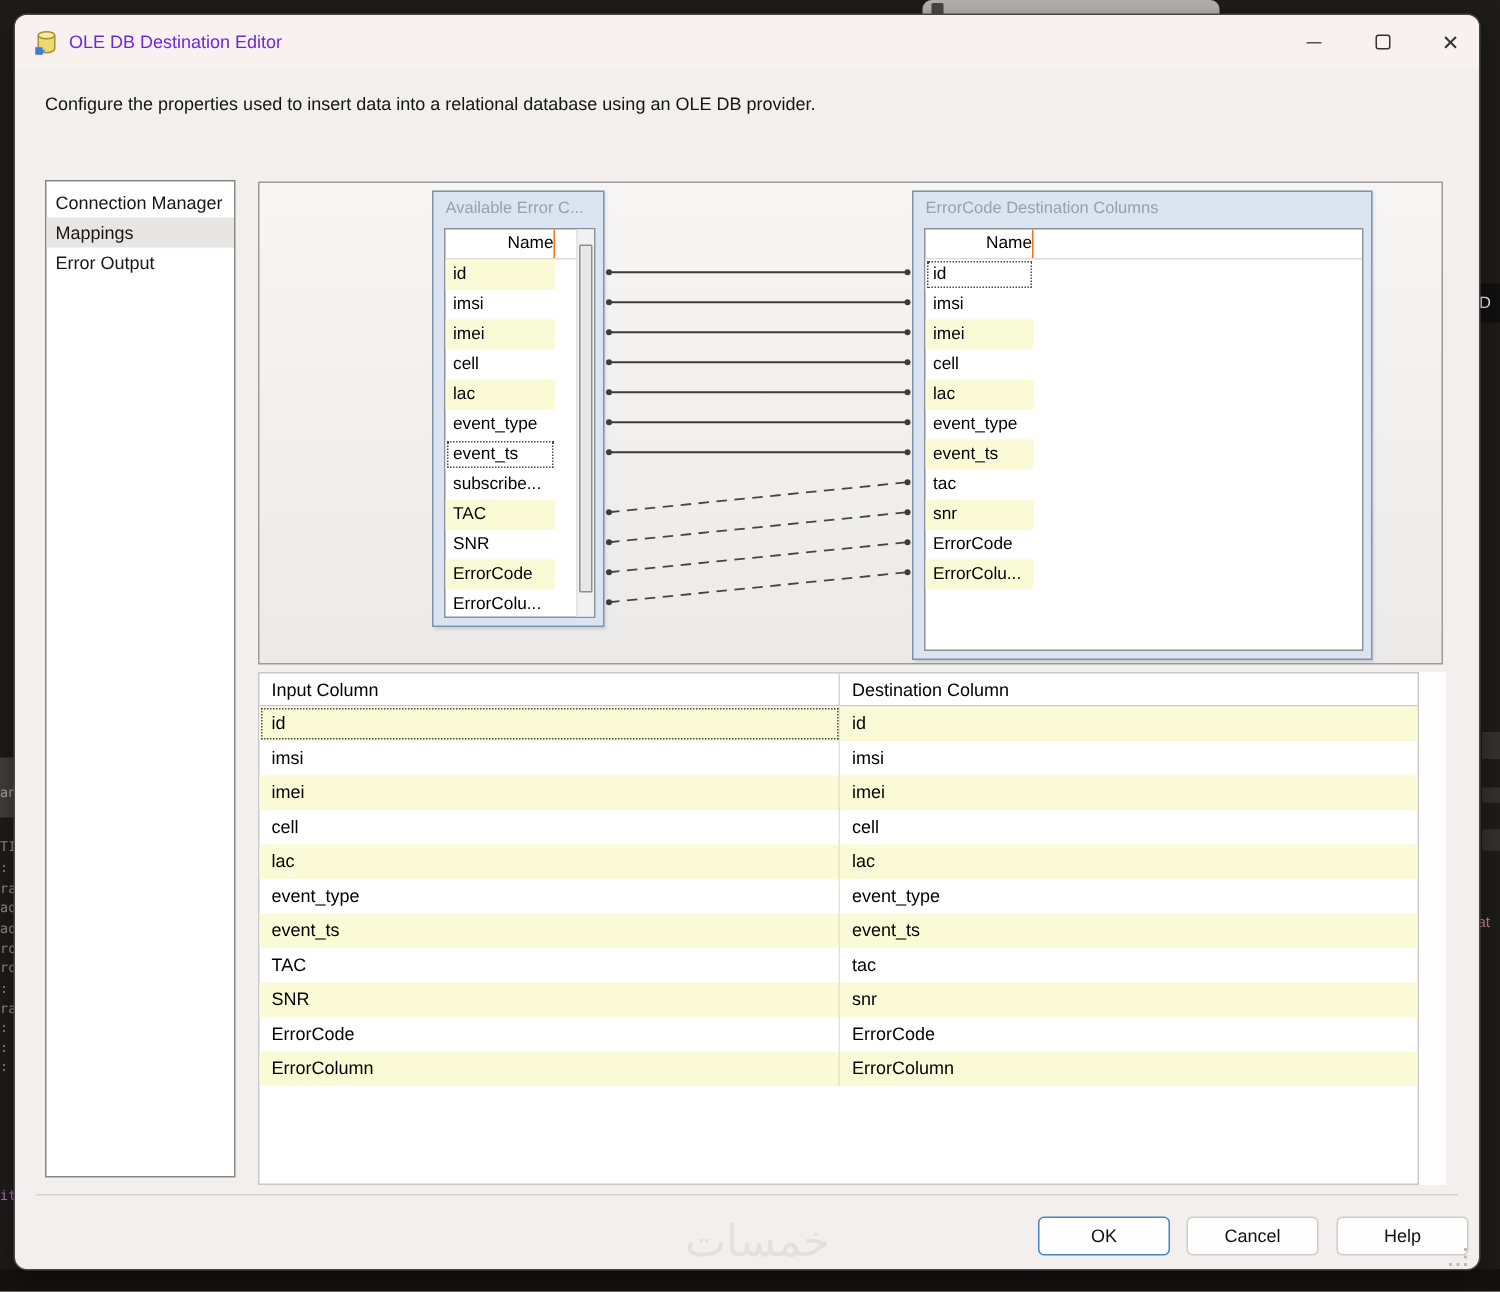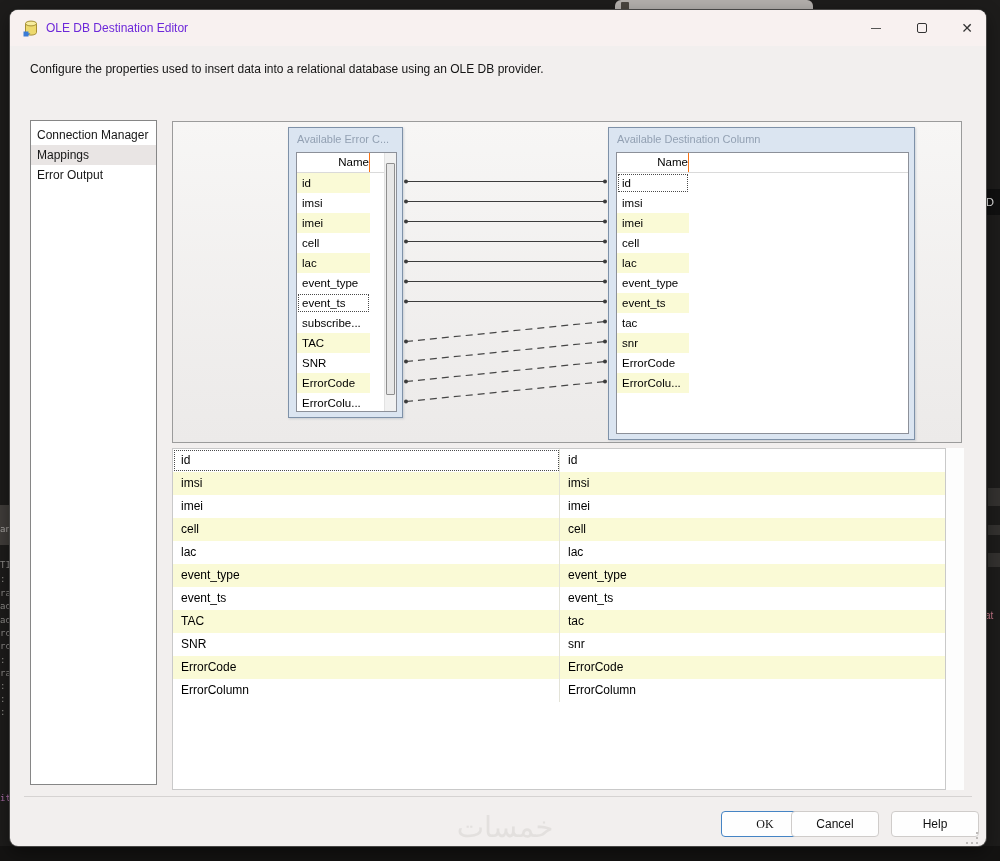--- a/index.html
+++ b/index.html
@@ -71,21 +71,21 @@
   .t-row { height:23px; position:relative; }
   .t-row:nth-child(even) { background:var(--row-highlight,#fafad6); }
   .t-cell { position:absolute; top:0; height:100%; font-size:12px; line-height:23px; color:#000; padding-left:8px; }
   .t-cell.in { left:0; width:387px; border-right:1px solid #e3e3d8; }
   .t-cell.out { left:387px; right:0; }
   .t-cell.focused { outline:1px dotted #4a4a4a; outline-offset:-2px; }
 
   .separator { left:14px; top:786px; width:948px; height:1px; background:#d6d3d2; }
 
   .btn { top:801px; width:88px; height:26px; background:#fefefe; border:1px solid #cfccca; border-radius:4px; font-size:12px; color:#111; text-align:center; line-height:24px; cursor:default; }
-  .btn.ok { left:711px; border-color:var(--ok-border,#4584c4);font-family:Liberation Serif, serif; }
+  .btn.ok { left:682px; border-color:var(--ok-border,#4584c4); }
   .btn.cancel { left:781px; }
   .btn.help { left:881px; }
 
   .watermark { left:410px; top:800px; width:170px; text-align:center; font-size:29px; color:#e3e0de; direction:rtl; }
 
   .grip { left:956px; top:822px; width:14px; height:14px; }
   .grip i { position:absolute; width:2px; height:2px; background:#bdbab8; }
 </style>
 </head>
 <body>
@@ -221,21 +221,21 @@
         <circle cx="202" cy="219.5" r="2" class="conn-dot"></circle>
         <line x1="3" y1="259.5" x2="202" y2="239.5" class="conn dashed"></line>
         <circle cx="3" cy="259.5" r="2" class="conn-dot"></circle>
         <circle cx="202" cy="239.5" r="2" class="conn-dot"></circle>
         <line x1="3" y1="279.5" x2="202" y2="259.5" class="conn dashed"></line>
         <circle cx="3" cy="279.5" r="2" class="conn-dot"></circle>
         <circle cx="202" cy="259.5" r="2" class="conn-dot"></circle>
       </svg>
 
     <div class="panel dest">
-      <div class="panel-title">Available Destination Column</div>
+      <div class="panel-title">ErrorCode Destination Columns</div>
       <div class="listview" style="height:282px">
         <div class="lv-header">
           <div class="hcell">Name</div>
         </div>
         <div class="lv-row focused">
             <div class="lv-cell">id</div>
           </div>
         <div class="lv-row">
             <div class="lv-cell">imsi</div>
           </div>
@@ -265,20 +265,24 @@
           </div>
         <div class="lv-row">
             <div class="lv-cell">ErrorColu...</div>
           </div>
       </div>
     </div>
   </div>
 
   <div class="abs table-area">
     <div class="map-table">
+      <div class="t-header">
+        <div class="t-hcell in">Input Column</div>
+        <div class="t-hcell out">Destination Column</div>
+      </div>
       <div class="t-row">
           <div class="t-cell in focused">id</div>
           <div class="t-cell out">id</div>
         </div>
       <div class="t-row">
           <div class="t-cell in">imsi</div>
           <div class="t-cell out">imsi</div>
         </div>
       <div class="t-row">
           <div class="t-cell in">imei</div>

